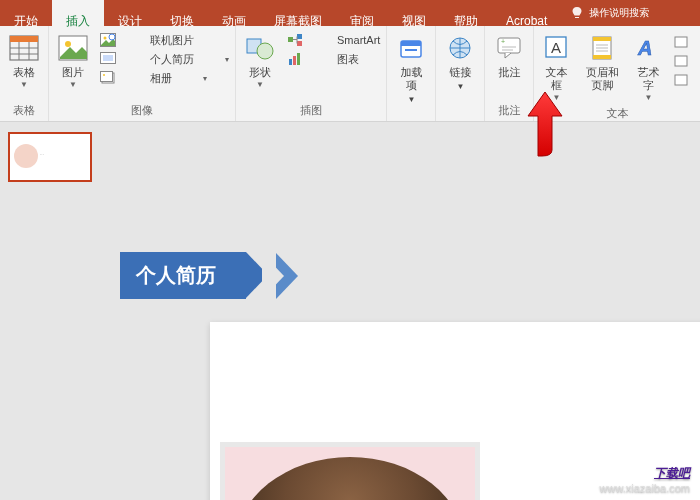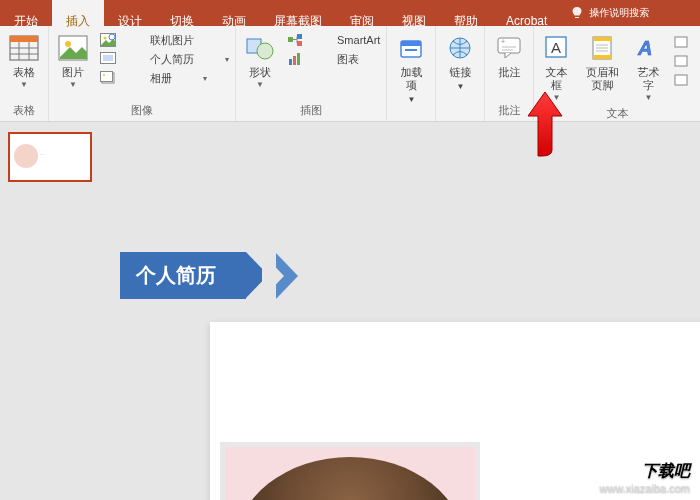--- a/index.html
+++ b/index.html
@@ -1,20 +1,20 @@
 <!DOCTYPE html>
 <html><head>
 <meta charset="utf-8">
 <style>
 * { margin: 0; padding: 0; box-sizing: border-box; font-family: "Microsoft YaHei", sans-serif; }
 body { width: 700px; height: 500px; background: #e6e6e6; overflow: hidden; position: relative; }
 
 .tabs { display: flex; background: #b7472a; height: 26px; align-items: center; }
 .tab { padding: 8px 14px; height: 26px; line-height: 26px; font-size: 12px; color: #fff; cursor: pointer; }
-.tab.active { background: #f3f3f3; color: #a16207; }
+.tab.active { background: #f3f3f3; color: #15803d; }
 .help-hint { display: flex; align-items: center; color: #fff; font-size: 10px; padding: 0 10px; }
 .bulb { margin-right: 6px; }
 
 .ribbon { display: flex; background: #f3f3f3; height: 96px; border-bottom: 1px solid #d4d4d4; }
 .group { display: flex; flex-direction: column; border-right: 1px solid #e1e1e1; padding: 4px 2px 1px; }
 .group-body { flex: 1; display: flex; align-items: flex-start; }
 .group-label { text-align: center; font-size: 11px; color: #666; padding: 2px 0; }
 
 .big-btn { display: flex; flex-direction: column; align-items: center; justify-content: flex-start; padding: 2px 6px; cursor: pointer; min-width: 40px; }
 .big-btn .ico { width: 32px; height: 32px; display: flex; align-items: center; justify-content: center; }
@@ -40,21 +40,21 @@
 .chev-arrow:before, .chev-arrow:after { content: ""; position: absolute; top: 0; border-top: 23px solid transparent; border-bottom: 23px solid transparent; }
 .chev-arrow:before { left: 0; border-left: 22px solid #5a8bc9; }
 .chev-arrow:after { left: -14px; border-left: 22px solid #e6e6e6; }
 
 .photo-frame { position: absolute; left: 120px; top: 320px; width: 260px; height: 180px; border: 5px solid #e8e8e8; background: #f7dde0; padding: 10px; }
 .hair { width: 100%; height: 100%; background: radial-gradient(ellipse at 50% 30%, #8b6344 0%, #6b4a32 40%, #4a3422 70%, #3a2818 100%); border-radius: 50% 50% 20% 20% / 60% 60% 10% 10%; }
 
 .red-arrow { position: absolute; left: 520px; top: 90px; z-index: 50; }
 
 .watermark { position: absolute; right: 10px; bottom: 6px; color: #fff; font-size: 11px; text-align: right; z-index: 60; }
-.wm-logo { font-size: 16px; font-weight: bold; font-style: italic; color: #000000; text-shadow: 0 1px 2px rgba(0,0,0,0.4); }
+.wm-logo { font-size: 12px; font-weight: bold; font-style: italic; color: #4c1d95; text-shadow: 0 1px 2px rgba(0,0,0,0.4); text-decoration: underline; }
 .wm-url { color: #ddd; text-shadow: 0 1px 2px rgba(0,0,0,0.4); }
 
 svg { display: block; }
 </style>
 </head>
 <body>
 
 <div class="tabs">
   <div class="tab">开始</div>
   <div class="tab active">插入</div>

